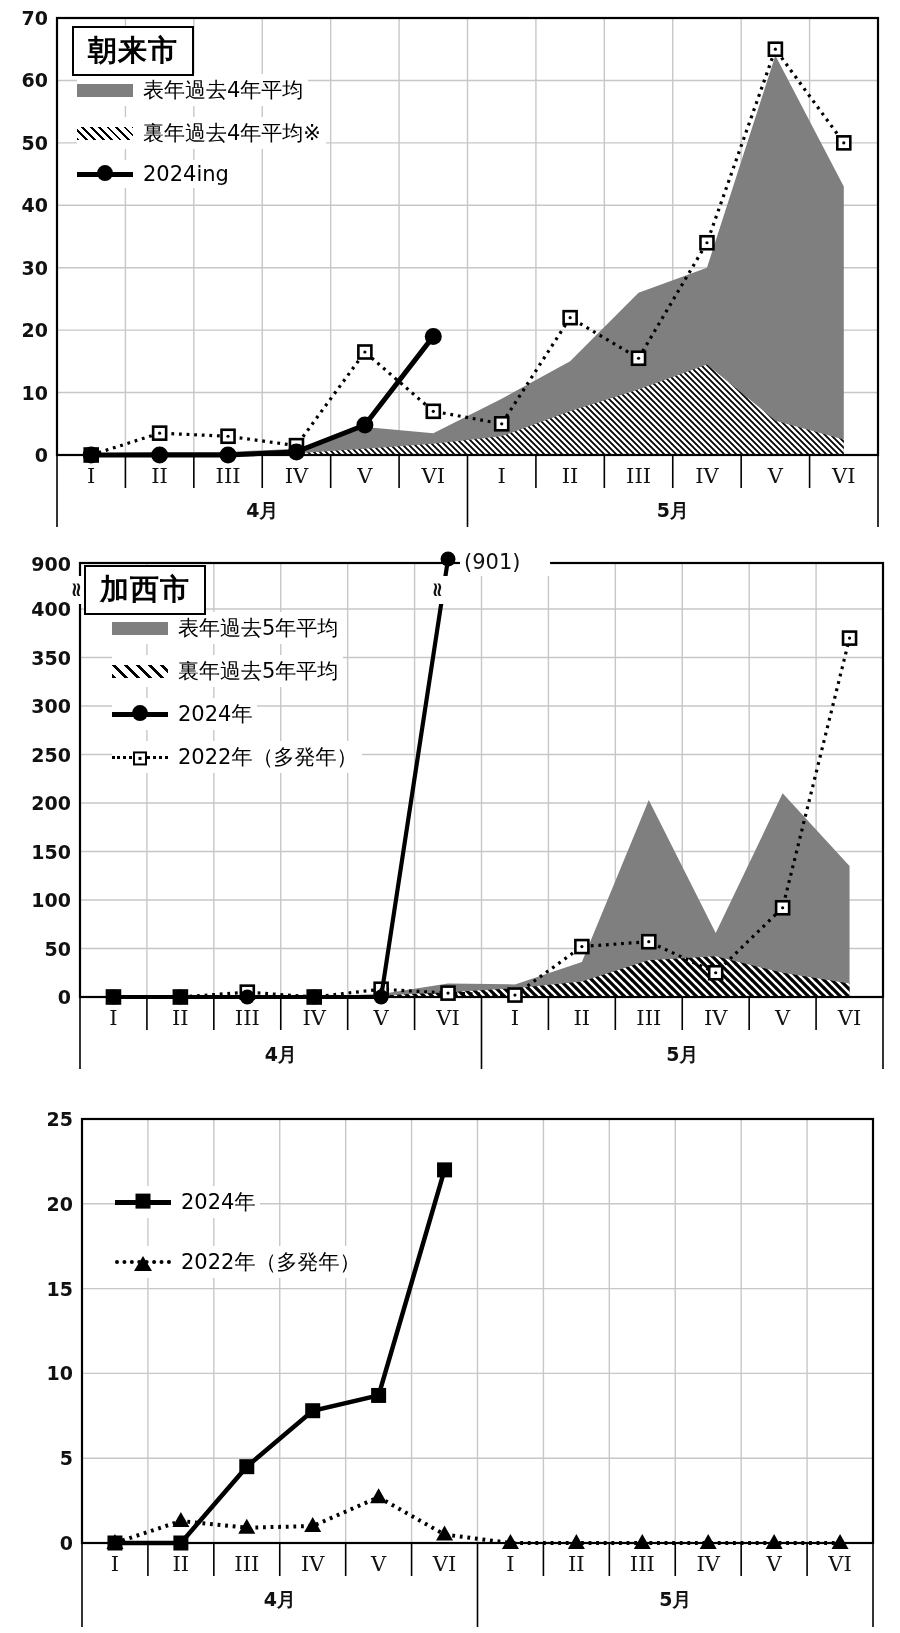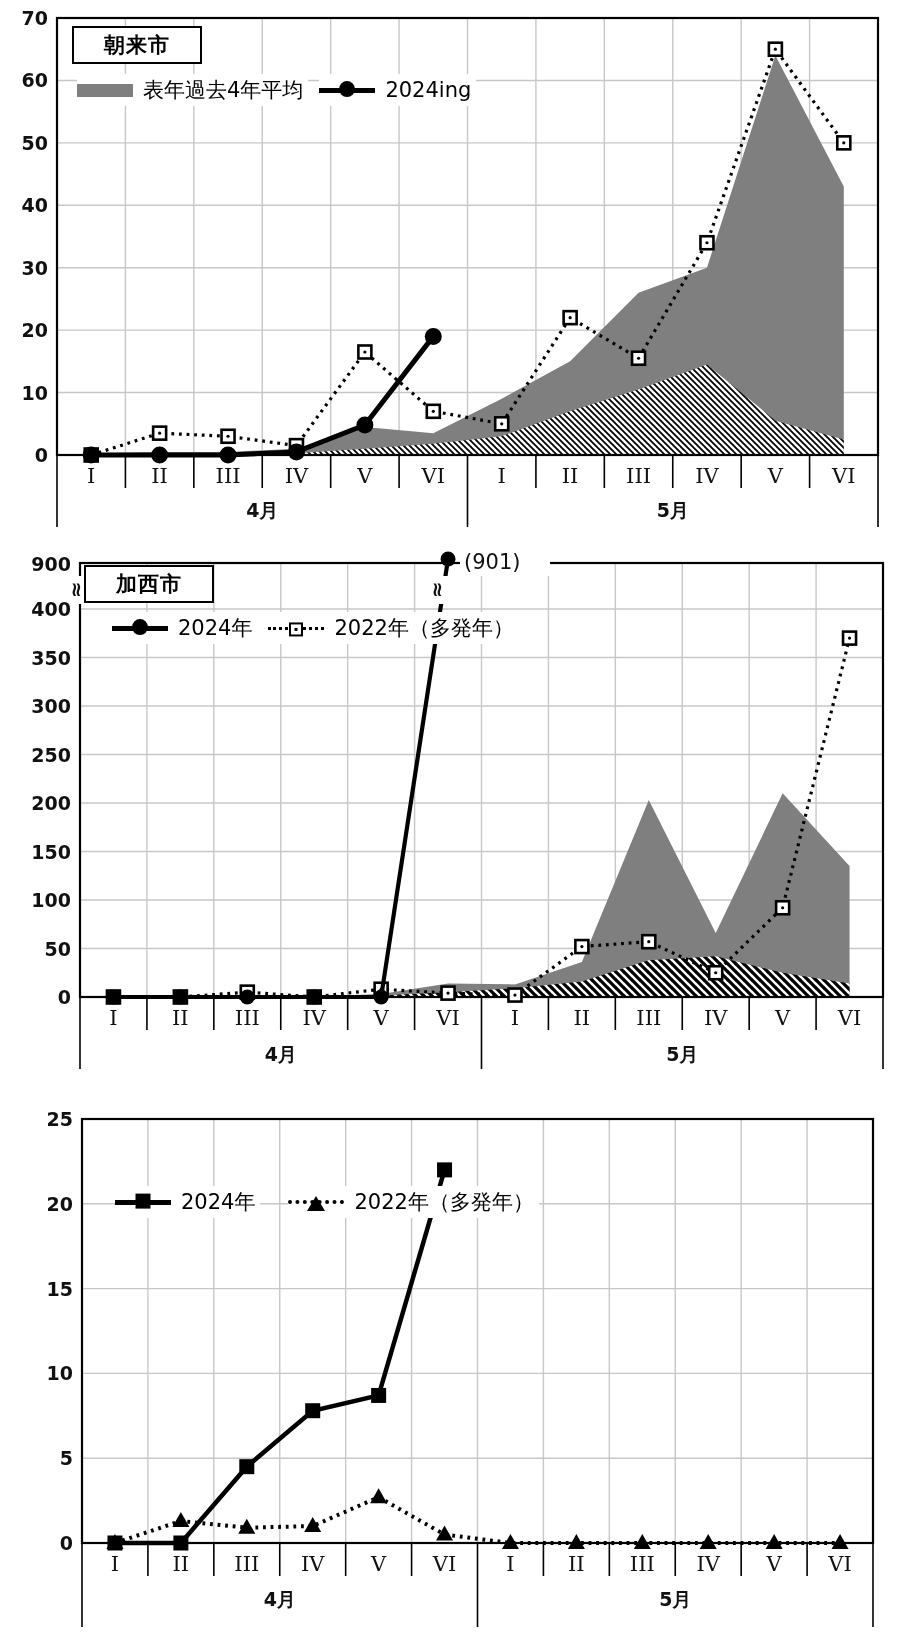--- a/index.html
+++ b/index.html
@@ -6,22 +6,22 @@
   .page{position:relative;width:900px;height:1633px;background:#fff;overflow:hidden;
         font-family:"DejaVu Sans",sans-serif;color:#000;}
   svg.chart-svg{position:absolute;left:0;display:block;}
   svg text{fill:#111;}
   text.ylab{font-family:"DejaVu Sans",sans-serif;font-size:19px;font-weight:700;}
   text.roman{font-family:"DejaVu Serif",serif;font-size:21px;font-weight:400;}
   text.month{font-family:"DejaVu Sans",sans-serif;font-size:19px;font-weight:700;}
   text.annot{font-family:"DejaVu Sans",sans-serif;font-size:21px;font-weight:400;}
   text.brk{font-family:"DejaVu Sans",sans-serif;font-size:20px;font-weight:700;}
   .title-box{position:absolute;border:2.5px solid #000;background:#fff;
-             padding:3px 30px;font-size:21px;font-weight:700;letter-spacing:1px;z-index:3;}
-  .legend{position:absolute;display:flex;flex-direction:row;z-index:2;}
+             padding:3px 14px;font-size:29px;font-weight:700;letter-spacing:1px;z-index:3;}
+  .legend{position:absolute;display:flex;flex-direction:column;z-index:2;}
   .legend .li{display:flex;align-items:center;gap:10px;background:#fff;
               padding:2px 5px 2px 0;width:max-content;}
   .sw{display:inline-block;flex:none;}
   .sw-gray{width:56px;height:13px;background:#7f7f7f;}
   .sw-hatch{width:56px;height:13px;
             background:repeating-linear-gradient(45deg,#000 0 1.8px,#fff 1.8px 6px);}
   .sw-hatch2{width:56px;height:13px;
             background:repeating-linear-gradient(45deg,#000 0 3.4px,#fff 3.4px 8.5px);}
   .sw-line{position:relative;width:56px;height:5px;background:#000;}
   .sw-dot{position:relative;width:56px;height:0;border-top:3.5px dotted #000;}
@@ -134,20 +134,24 @@
       <circle cx="228.04166666666669" cy="455" r="8.5" fill="#000"></circle>
       <circle cx="296.45833333333337" cy="451.87857142857143" r="8.5" fill="#000"></circle>
       <circle cx="364.875" cy="425.0342857142857" r="8.5" fill="#000"></circle>
       <circle cx="433.2916666666667" cy="336.3857142857143" r="8.5" fill="#000"></circle>
     </svg>
   <div class="title-box" style="left:72px;top:26px">朝来市</div>
   <div class="legend" style="left:77px;top:74px;gap:11px">
     <div class="li">
       <span class="sw sw-gray"></span>
       <span class="lt">表年過去4年平均</span>
+    </div>
+    <div class="li">
+      <span class="sw sw-hatch"></span>
+      <span class="lt">裏年過去4年平均※</span>
     </div>
     <div class="li">
       <span class="sw sw-line">
           <i class="mk mk-circle"></i>
         </span>
       <span class="lt">2024ing</span>
     </div>
   </div>
 
   <svg id="svg1" class="chart-svg" style="top:540px" width="900" height="550">
@@ -252,20 +256,28 @@
       <rect x="69" y="36" width="18" height="28" fill="#fff"></rect>
       <text x="77" y="50" text-anchor="middle" dominant-baseline="central" class="brk" transform="rotate(90 77 50)">≈</text>
       <rect x="426" y="36" width="24" height="28" fill="#fff"></rect>
       <text x="438" y="50" text-anchor="middle" dominant-baseline="central" class="brk" transform="rotate(90 438 50)">≈</text>
       <rect x="460.0416666666667" y="12" width="90" height="24" fill="#fff"></rect>
       <text x="464.0416666666667" y="29" text-anchor="start" class="annot">(901)</text>
     </svg>
   <div class="title-box" style="left:84px;top:565px">加西市</div>
   <div class="legend" style="left:112px;top:612px;gap:11px">
     <div class="li">
+      <span class="sw sw-gray"></span>
+      <span class="lt">表年過去5年平均</span>
+    </div>
+    <div class="li">
+      <span class="sw sw-hatch2"></span>
+      <span class="lt">裏年過去5年平均</span>
+    </div>
+    <div class="li">
       <span class="sw sw-line">
           <i class="mk mk-circle"></i>
         </span>
       <span class="lt">2024年</span>
     </div>
     <div class="li">
       <span class="sw sw-dot">
           <i class="mk mk-square-o">
             <i class="sqd"></i>
           </i>

